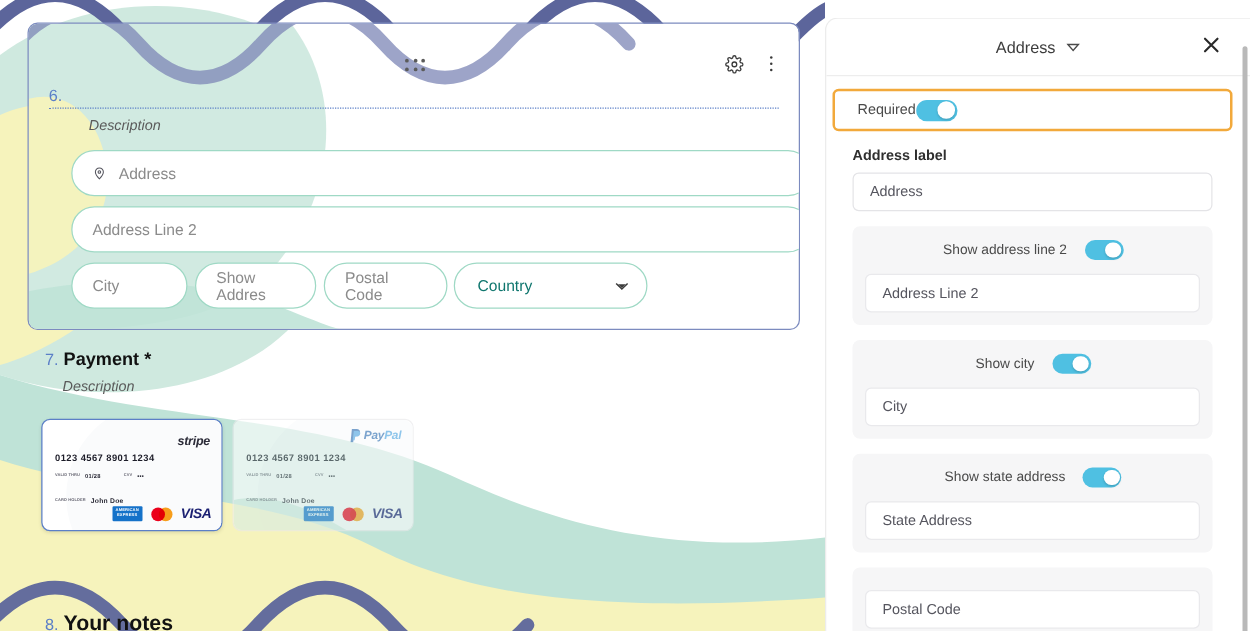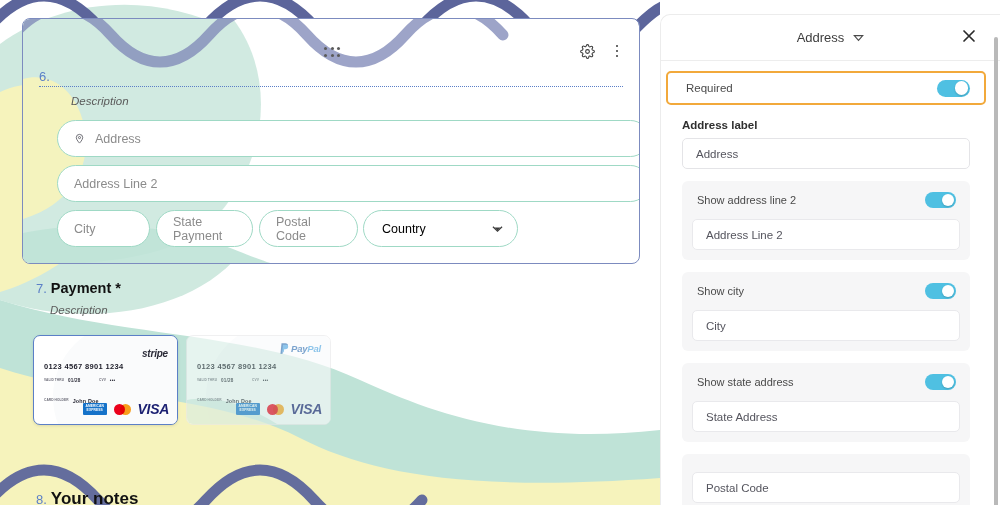--- a/index.html
+++ b/index.html
@@ -51,21 +51,21 @@
   .fld {
     background:#ffffff; border:1px solid #9fd9c5; border-radius:22px;
     height:37px; display:flex; align-items:center; padding:0 16px;
     font-size:12.5px; color:#8b8b8b; position:absolute; z-index:5;
   }
   #fld-address { left:34px; top:101px; width:592px; gap:10px; }
   #fld-address2 { left:34px; top:146px; width:592px; }
   #fld-city { left:34px; top:191px; width:93px; }
   #fld-state { left:133px; top:191px; width:97px; }
   #fld-postal { left:236px; top:191px; width:99px; }
-  #fld-country { left:340px; top:191px; width:155px; justify-content:space-between; color:#000000; font-size:12.5px; padding:0 14px 0 18px;}
+  #fld-country { left:340px; top:191px; width:155px; justify-content:space-between; color:#0f766e; font-size:12.5px; padding:0 14px 0 18px;}
 
   .pin { width:11px; height:13px; flex:none; }
 
   
   #pay-block { position:absolute; left:0; top:280px; width:660px; z-index:4; }
   .pay-title { margin-left:36px; display:flex; align-items:baseline; gap:4px; }
   .pay-num { color:#5b7fc7; font-size:13px; }
   .pay-text { color:#111; font-size:14.5px; font-weight:700; }
   .pay-desc { margin-left:50px; margin-top:8px; font-style:italic; font-size:11.5px; color:#5a5a5a; }
 
@@ -89,21 +89,21 @@
   .mini-lbl { font-size:3.2px; color:#6a6a76; line-height:1.05; letter-spacing:.1px; font-weight:700;}
   .mini-val { font-size:4.6px; color:#2a2a36; font-weight:700; letter-spacing:.2px;}
   .pc-name { position:absolute; left:10px; top:62px; display:flex; align-items:center; gap:4px; }
   .pc-name .mini-val { font-size:5.4px; }
   .pc-logos { position:absolute; right:8px; bottom:7px; display:flex; align-items:center; gap:7px; }
   .amex { background:#1572C9; color:#fff; font-size:3.3px; font-weight:700; line-height:1.15; padding:2px 2.5px; border-radius:1px; text-align:center; letter-spacing:.1px;}
   .mc { position:relative; width:17px; height:11px; }
   .mc i { position:absolute; top:0; width:11px; height:11px; border-radius:50%; }
   .mc .l { left:0; background:#EB001B; }
   .mc .r { right:0; background:#F79E1B; mix-blend-mode:multiply; }
-  .visa { font-size:14px; font-weight:700; font-style:italic; color:#1A1F71; letter-spacing:-.3px;}
+  .visa { font-size:11px; font-weight:700; font-style:italic; color:#1A1F71; letter-spacing:-.3px;}
 
   .notes-title { position:absolute; left:36px; top:489px; display:flex; align-items:baseline; gap:4px; z-index:5; }
   .notes-num { color:#5b7fc7; font-size:13px; }
   .notes-text { color:#111; font-size:17px; font-weight:700; }
 
   
   #panel {
     position:absolute; right:0; top:14px; width:340px; height:491px;
     background:#ffffff; border-top-left-radius:10px; border-left:1px solid #ececec;
     border-top:1px solid #ececec; overflow:hidden;
@@ -111,35 +111,35 @@
   #panel-head { height:45px; display:flex; align-items:center; justify-content:center; position:relative; }
   .panel-title-wrap { display:flex; align-items:center; gap:9px; }
   .panel-title { font-size:13px; color:#3d3d3d; }
   .panel-close { position:absolute; right:21px; top:13px; width:18px; height:18px; cursor:pointer; }
   #panel-divider { height:1px; background:#ededed; margin:0 0 0 0; }
 
   #panel-body { position:absolute; left:0; top:46px; right:0; bottom:0; overflow:hidden; padding-right:9px; }
 
   .required-row {
     margin:10px 5px 0 5px; border:2.4px solid #F2A93B; border-radius:5px;
-    height:34px; display:flex; align-items:center; justify-content:space-between;
+    height:34px; display:flex; align-items:center; 
     padding:0 14px 0 18px; background:#fff;
   }
   .required-label { font-size:11.5px; color:#4a4a4a; }
 
   .label-block { padding:14px 21px 0 21px; }
   .block-label { font-size:11.5px; font-weight:700; color:#2f2f2f; }
   .text-input {
     margin-top:7px; height:31px; border:1px solid #e4e4e7; border-radius:5px;
     display:flex; align-items:center; padding:0 13px; font-size:11.5px; color:#55555e;
     background:#fff;
   }
 
   .toggle-section { margin:12px 21px 0 21px; background:#f6f6f7; border-radius:6px; padding:9px 10px 10px 10px; }
-  .ts-head { display:flex; align-items:center; justify-content:space-between; padding:0 4px 0 5px; height:20px;gap:14px; }
+  .ts-head { display:flex; align-items:center; justify-content:center; padding:0 4px 0 5px; height:20px;gap:14px; }
   .ts-label { font-size:11px; color:#4a4a4a; }
   .ts-input {
     margin-top:9px; height:31px; border:1px solid #e9e9ec; border-radius:5px; background:#fff;
     display:flex; align-items:center; padding:0 13px; font-size:11.5px; color:#55555e;
   }
 
   .toggle { width:31px; height:16px; border-radius:9px; background:#4FC0E2; position:relative; cursor:pointer; flex:none; }
   .toggle.big { width:33px; height:17px; border-radius:10px; }
   .toggle i { position:absolute; top:1.6px; right:1.6px; width:12.8px; height:12.8px; border-radius:50%; background:#fff; box-shadow:0 1px 2px rgba(0,0,0,.18);}
   .toggle.big i { width:13.8px; height:13.8px; top:1.6px; right:1.6px; }
@@ -217,21 +217,21 @@
       </div>
 
       <div class="fld" id="fld-address2">
         <span>Address Line 2</span>
       </div>
 
       <div class="fld" id="fld-city">
         <span>City</span>
       </div>
       <div class="fld" id="fld-state">
-        <span>State Payment</span>
+        <span>Show Addres</span>
       </div>
       <div class="fld" id="fld-postal">
         <span>Postal Code</span>
       </div>
       <div class="fld" id="fld-country">
         <span>Country</span>
         <svg width="11" height="8" viewBox="0 0 12 8">
           <path d="M1 1.6 L6 6.4 L11 1.6" fill="none" stroke="#3c3c3c" stroke-width="1.3"></path>
           <path d="M2.6 2.3 L9.4 2.3 L6 5.6 Z" fill="#3c3c3c"></path>
         </svg>

